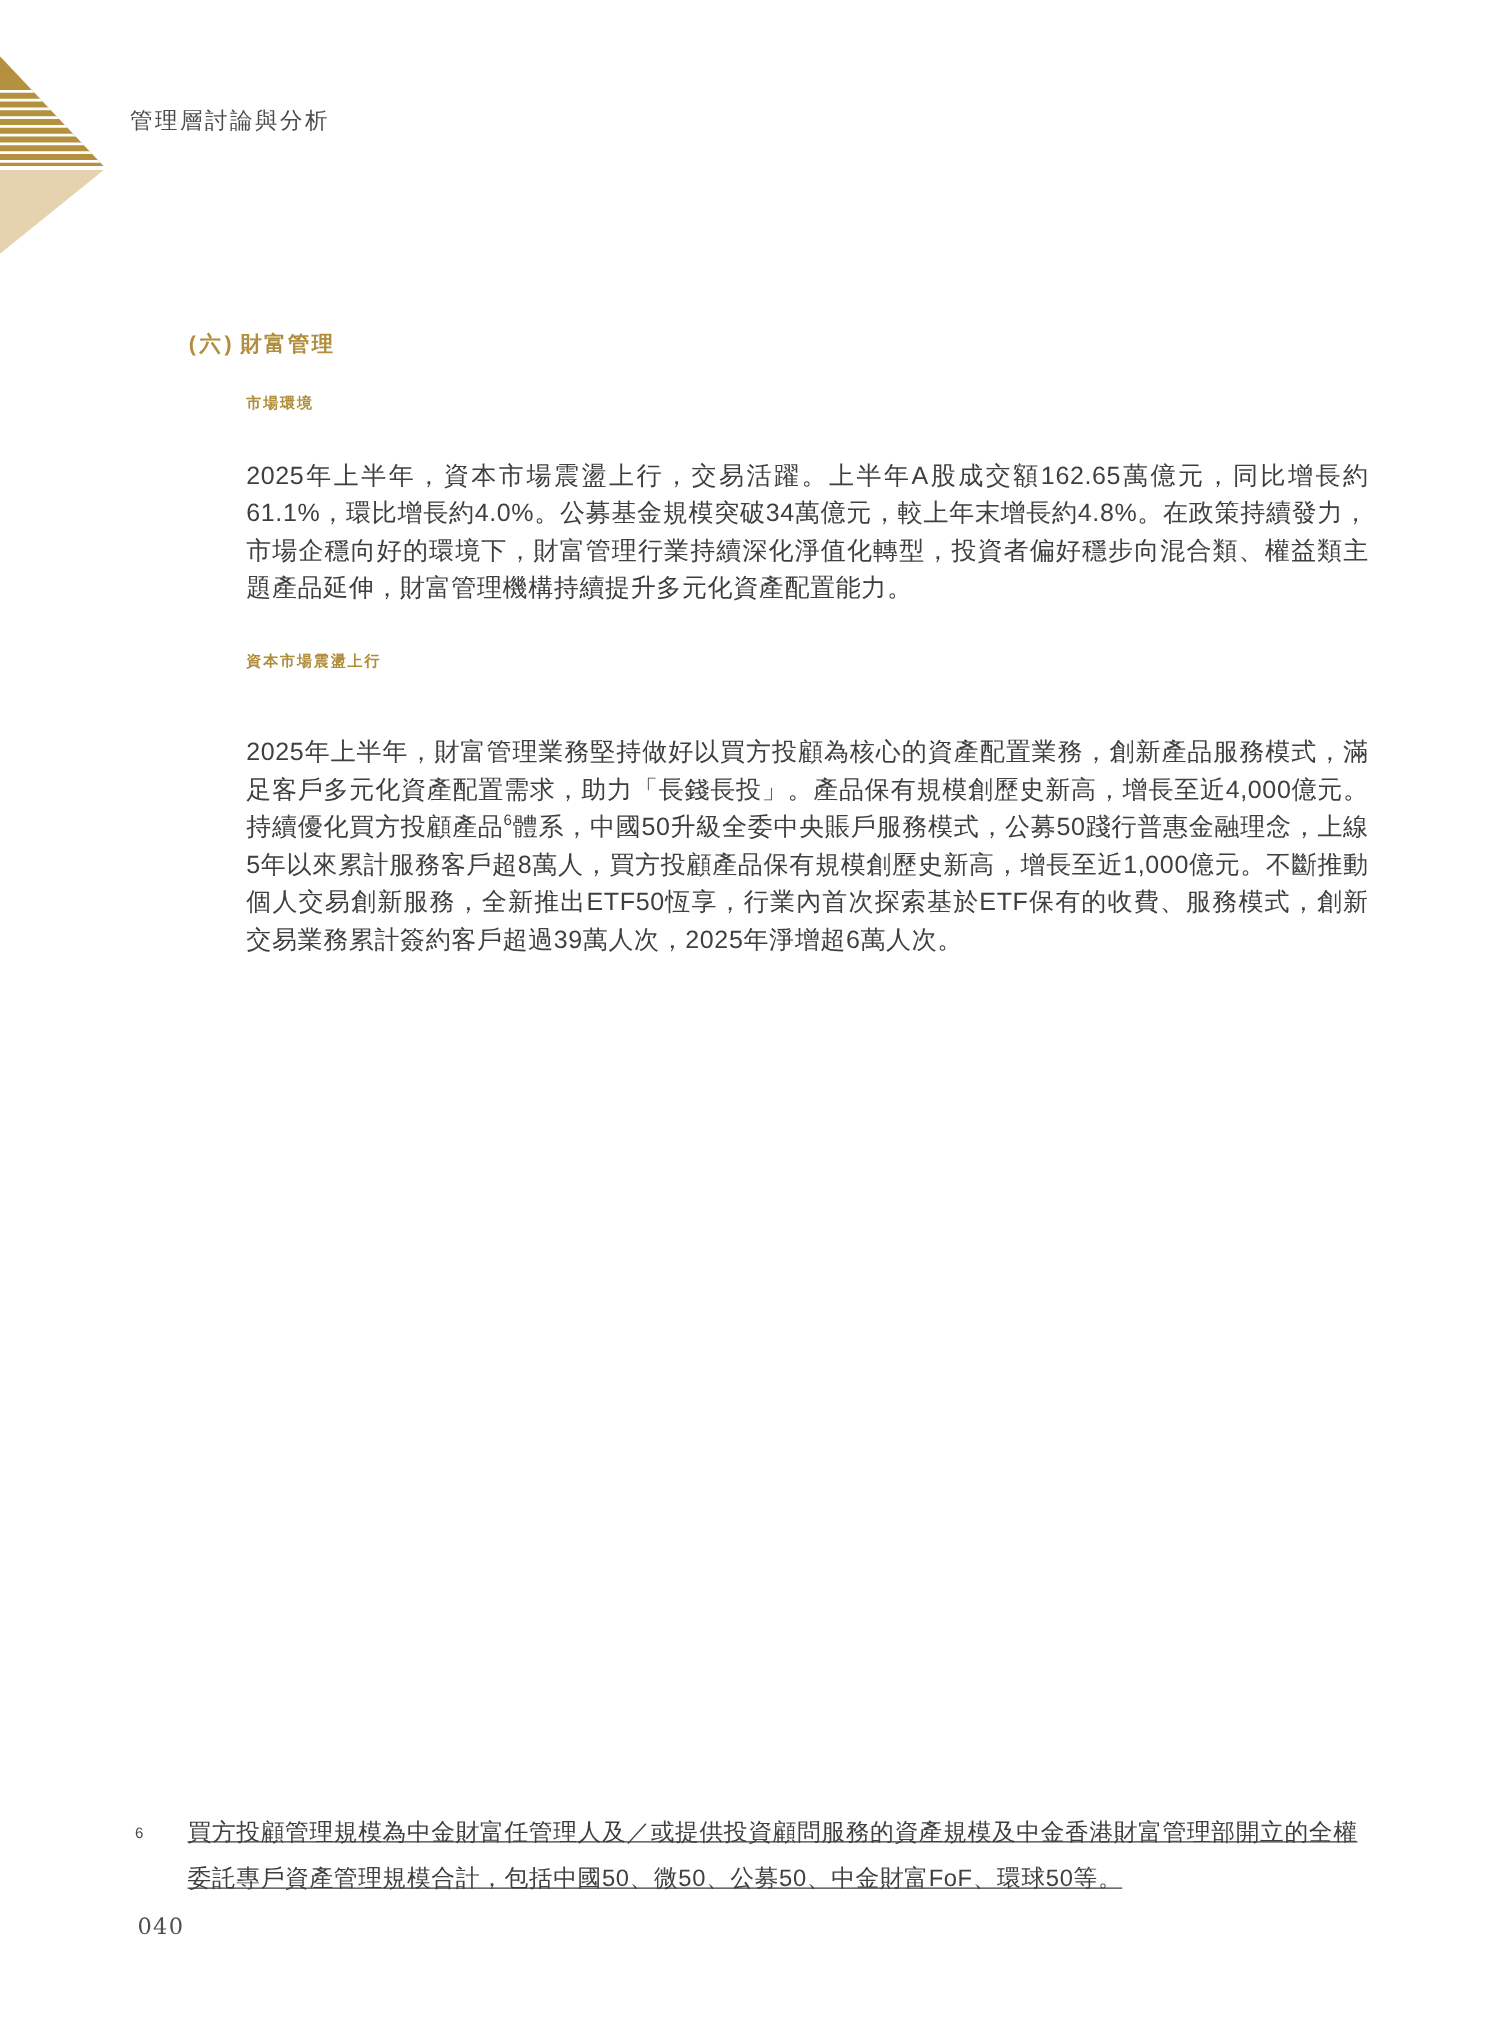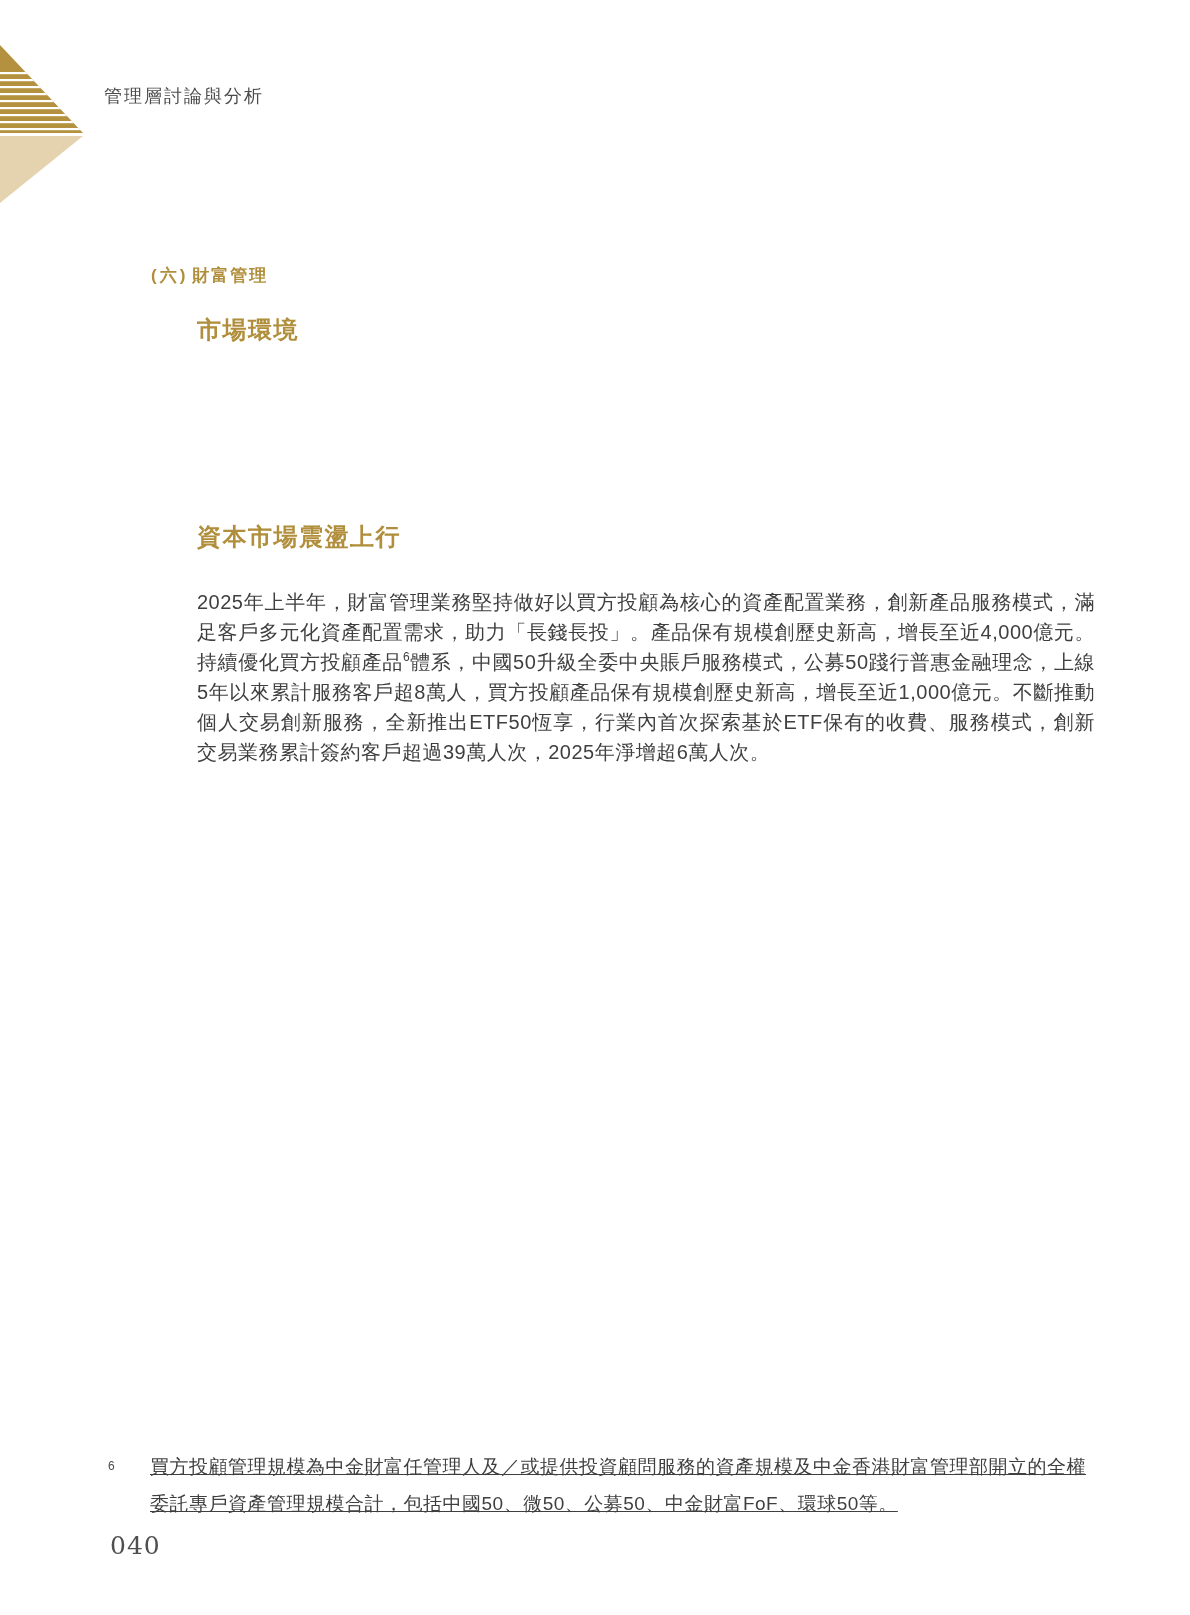--- a/index.html
+++ b/index.html
@@ -38,21 +38,21 @@
     font-size: 17px;
     font-weight: bold;
     color: #B08E3B;
     letter-spacing: 2px;
     white-space: nowrap;
   }
   .section-heading .section-num { margin-right: 4px; letter-spacing: 3px; }
   .subhead {
     position: absolute;
     left: 197px;
-    font-size: 24px;
+    font-size: 12px;
     font-weight: bold;
     color: #B08E3B;
     letter-spacing: 1.5px;
     white-space: nowrap;
   }
   .sh1 { top: 314px; }
   .sh2 { top: 521px; }
   .body-para {
     position: absolute;
     left: 197px;
@@ -95,21 +95,21 @@
     text-align: justify;
     text-justify: inter-ideograph;
     letter-spacing: 0.5px;
     text-decoration: underline;
   }
   .page-number {
     position: absolute;
     left: 110px;
     top: 1531px;
     font-family: "DejaVu Serif", serif;
-    font-size: 25px;
+    font-size: 18px;
     letter-spacing: 1px;
     color: #4F4F4F;
   }
 </style>
 </head>
 <body>
 
 <div class="page">
 
   <svg class="corner-deco" viewBox="0 0 84 158" xmlns="http://www.w3.org/2000/svg" aria-hidden="true">
@@ -134,20 +134,21 @@
   </svg>
 
   <div class="doc-header">管理層討論與分析</div>
 
   <div class="section-heading">
     <span class="section-num">(六)</span><span>財富管理</span>
   </div>
 
   <div class="subhead sh1">市場環境</div>
 
+  <p class="body-para p1">2025年上半年，資本市場震盪上行，交易活躍。上半年A股成交額162.65萬億元，同比增長約61.1%，環比增長約4.0%。公募基金規模突破34萬億元，較上年末增長約4.8%。在政策持續發力，市場企穩向好的環境下，財富管理行業持續深化淨值化轉型，投資者偏好穩步向混合類、權益類主題產品延伸，財富管理機構持續提升多元化資產配置能力。</p>
 
   <div class="subhead sh2">資本市場震盪上行</div>
 
   <p class="body-para p2"><span>2025年上半年，財富管理業務堅持做好以買方投顧為核心的資產配置業務，創新產品服務模式，滿足客戶多元化資產配置需求，助力「長錢長投」。產品保有規模創歷史新高，增長至近4,000億元。持續優化買方投顧產品</span><sup class="note-ref">6</sup><span>體系，中國50升級全委中央賬戶服務模式，公募50踐行普惠金融理念，上線5年以來累計服務客戶超8萬人，買方投顧產品保有規模創歷史新高，增長至近1,000億元。不斷推動個人交易創新服務，全新推出ETF50恆享，行業內首次探索基於ETF保有的收費、服務模式，創新交易業務累計簽約客戶超過39萬人次，2025年淨增超6萬人次。</span></p>
 
 
   <div class="footnote">
     <span class="fn-marker">6</span>
     <span class="fn-text">買方投顧管理規模為中金財富任管理人及／或提供投資顧問服務的資產規模及中金香港財富管理部開立的全權委託專戶資產管理規模合計，包括中國50、微50、公募50、中金財富FoF、環球50等。</span>
   </div>

